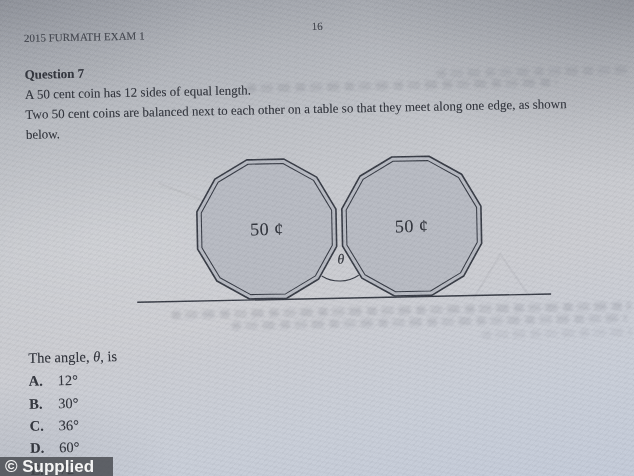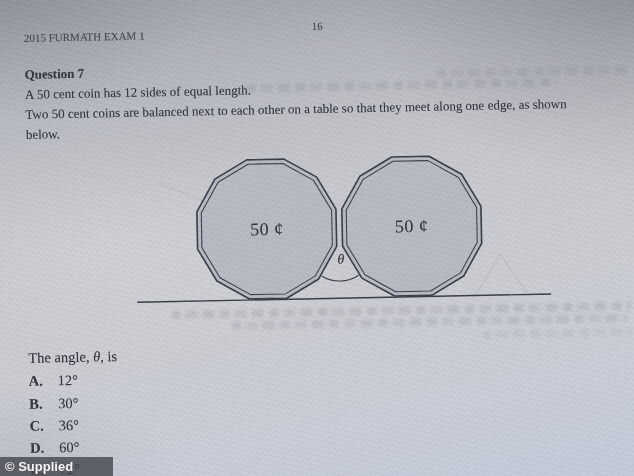--- a/index.html
+++ b/index.html
@@ -53,21 +53,21 @@
     position:absolute;height:8px;border-radius:3px;filter:blur(1.6px);
     background:repeating-linear-gradient(90deg,
       rgba(62,66,80,0.30) 0 9px, rgba(62,66,80,0) 9px 14px,
       rgba(62,66,80,0.22) 14px 26px, rgba(62,66,80,0) 26px 31px,
       rgba(62,66,80,0.28) 31px 43px, rgba(62,66,80,0) 43px 49px);
   }
   .watermark{
     position:absolute;left:0;top:457px;width:113px;height:19px;z-index:10;
     background:rgba(68,70,75,0.8);color:#f4f4f4;
     font-family:"Liberation Sans","DejaVu Sans",sans-serif;
-    font-weight:bold;font-size:13px;line-height:19px;padding-left:5px;
+    font-weight:bold;font-size:17px;line-height:19px;padding-left:5px;
     box-sizing:border-box;
   }
 </style>
 </head>
 <body>
 
 <div class="photo">
 
   <div class="sheet">
 

